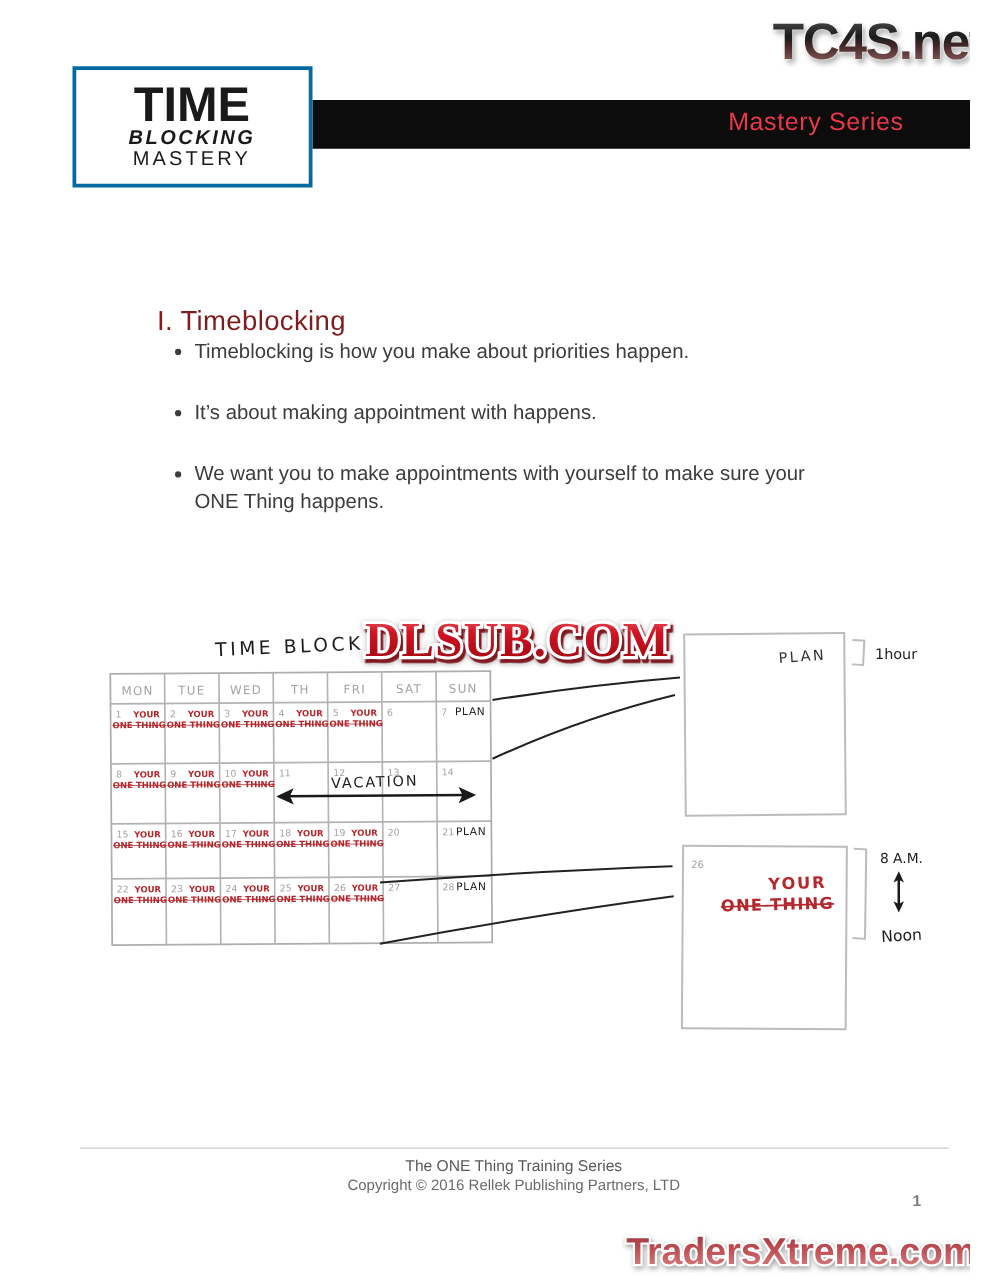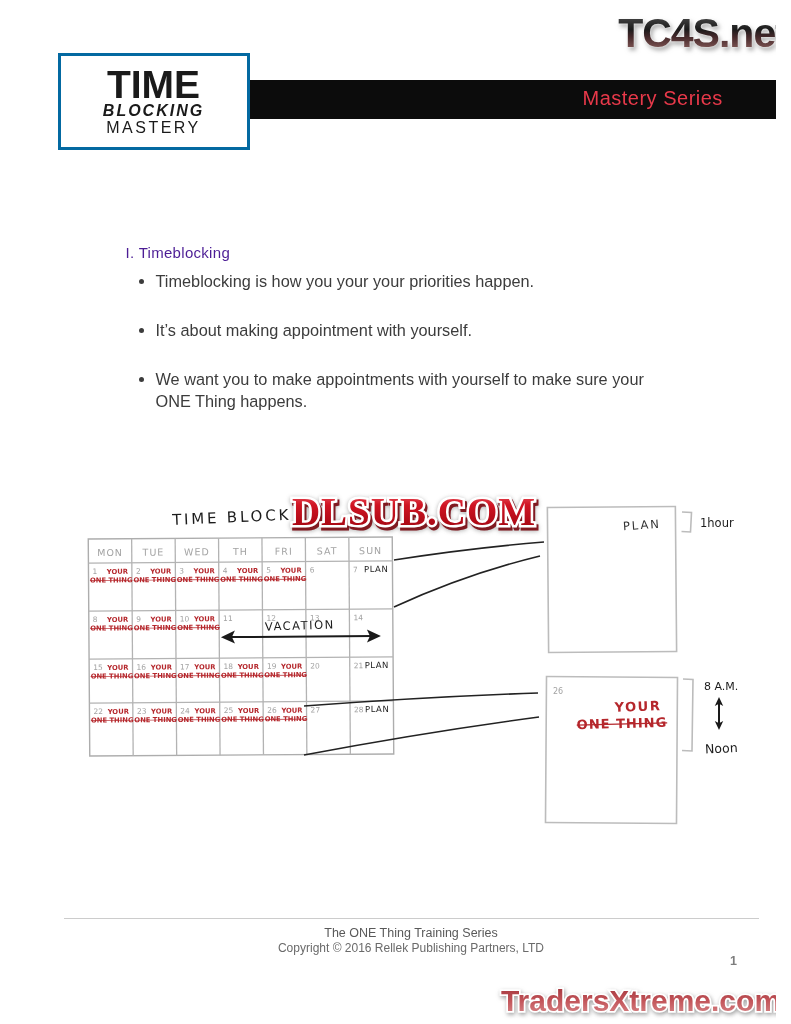--- a/index.html
+++ b/index.html
@@ -15,21 +15,21 @@
   .banner-label{position:absolute;left:322px;top:7px;font-size:20px;color:#e8394a;
                 letter-spacing:.5px;font-weight:400;margin-left:16px;}
   .logo-box{left:42px;top:53px;width:186px;height:91px;background:#ffffff;border:3px solid #0369a1;
             display:flex;flex-direction:column;align-items:center;justify-content:center;z-index:3;}
   .logo-l1{font-size:39px;font-weight:bold;color:#1a1a1a;line-height:34px;letter-spacing:0;}
   .logo-l2{font-size:16px;font-weight:bold;color:#1a1a1a;letter-spacing:2px;line-height:17px;font-style:italic;}
   .logo-l3{font-size:16px;font-weight:normal;color:#1a1a1a;letter-spacing:2.5px;line-height:17px;}
 
   
   .doc-title{left:68px;top:177px;font-size:23px;color:#e8394a;font-weight:400;letter-spacing:.3px;}
-  .section-title{left:110px;top:244px;font-size:15px;color:#4c1d95;font-weight:400;letter-spacing:.3px;}
+  .section-title{left:110px;top:244px;font-size:22px;color:#7f1d1d;font-weight:400;letter-spacing:.3px;}
   .bullets{left:119px;top:270px;width:620px;margin:0;padding:0 0 0 21px;
            font-size:16.3px;color:#3c3c3c;line-height:22px;}
   .bullets li{margin-bottom:27px;}
 
   
   .illus{left:0;top:480px;}
   .hw{font-family:"DejaVu Sans",sans-serif;}
   .gray{fill:#a3a3a3;}
   .dark{fill:#1c1c1c;}
   .red{fill:#b5272c;font-weight:bold;}
@@ -83,22 +83,22 @@
 
   <div class="abs logo-box">
     <div class="logo-l1">TIME</div>
     <div class="logo-l2">BLOCKING</div>
     <div class="logo-l3">MASTERY</div>
   </div>
 
   <div class="abs section-title">I. Timeblocking</div>
 
   <ul class="abs bullets">
-      <li>Timeblocking is how you your your priorities happen.</li>
-      <li>It’s about making appointment with yourself.</li>
+      <li>Timeblocking is how you make about priorities happen.</li>
+      <li>It’s about making appointment with happens.</li>
       <li>We want you to make appointments with yourself to make sure your<br>ONE Thing happens.</li>
     </ul>
 
   <svg class="abs illus" width="791" height="360" viewBox="0 480 791 360">
 
     <text class="hw dark" x="156" y="523" font-size="15" letter-spacing="2.8" transform="rotate(-2.5 200 515)">TIME BLOCK</text>
 
     <g transform="rotate(-0.4 225 646)">
       <rect class="grid-rect" x="73" y="538" width="304" height="217"></rect>
       <line class="grid-line" x1="116.4" y1="538" x2="116.4" y2="755"></line>

